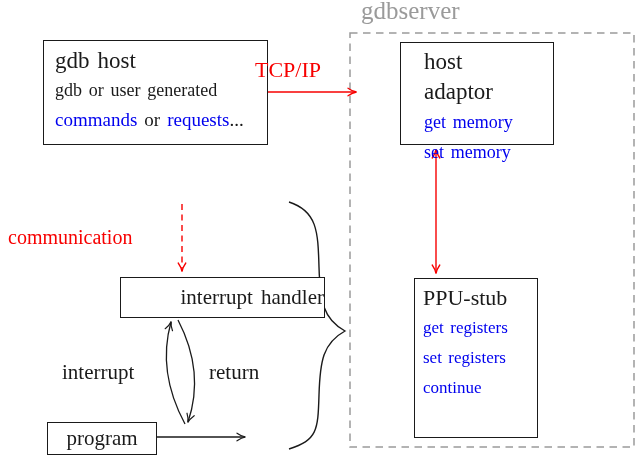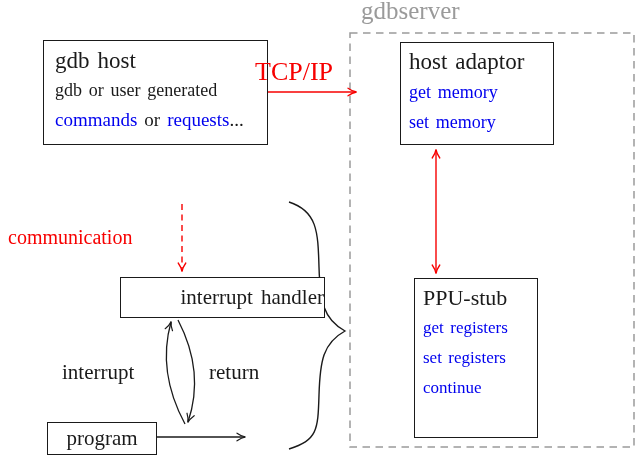--- a/index.html
+++ b/index.html
@@ -10,36 +10,36 @@
   .layer { position:absolute; left:0; top:0; width:640px; height:460px; z-index:1; }
   .box {
     position:absolute; z-index:2; background:#ffffff; box-sizing:border-box;
     border:1.8px solid #1a1a1a; word-spacing:0.14em;margin-left:40px;
   }
   .box-title { font-size:23px; line-height:30px; color:#1a1a1a; }
   .box-line  { font-size:18px; line-height:29px; }
   .blue { color:#0000ee; }
   .gdb-host { left:3px; top:40px; width:225px; height:105px; padding:5px 11px; }
   .gdb-host .box-line.cmds { font-size:19px; }
-  .host-adaptor { left:360px; top:42px; width:154px; height:103px; padding:4px 8px; }
+  .host-adaptor { left:360px; top:42px; width:154px; height:103px; padding:4px 23px; }
   .host-adaptor .box-line { font-size:18px; line-height:30px; }
   .ppu-stub { left:374px; top:278px; width:124px; height:160px; padding:3px 8px; }
   .ppu-stub .box-title { font-size:22px; line-height:31px; }
   .ppu-stub .box-line { font-size:17px; line-height:30px; }
   .interrupt-handler {
     left:80px; top:277px; width:205px; height:41px;
     display:flex; align-items:center; justify-content:flex-end; font-size:21px;
   }
   .program {
     left:7px; top:422px; width:110px; height:33px;
     display:flex; align-items:center; justify-content:center; font-size:21px;
   }
   .flabel { position:absolute; z-index:2; white-space:nowrap; }
   .gdbserver-label { left:361px; top:-3px; font-size:25px; color:#9a9a9a; }
-  .tcp-label { left:255px; top:57px; font-size:26px; color:#f70000; }
+  .tcp-label { left:255px; top:57px; font-size:22px; color:#f70000; }
   .buffers-label { left:446px; top:163px; font-size:21px; line-height:30px; color:#f70000; }
   .comm-label { left:8px; top:226px; font-size:20px; color:#f70000; }
   .interrupt-label { left:62px; top:360px; font-size:21px; }
   .return-label { left:209px; top:360px; font-size:21px; }
 </style>
 </head>
 <body>
 
 <div class="canvas">
 

